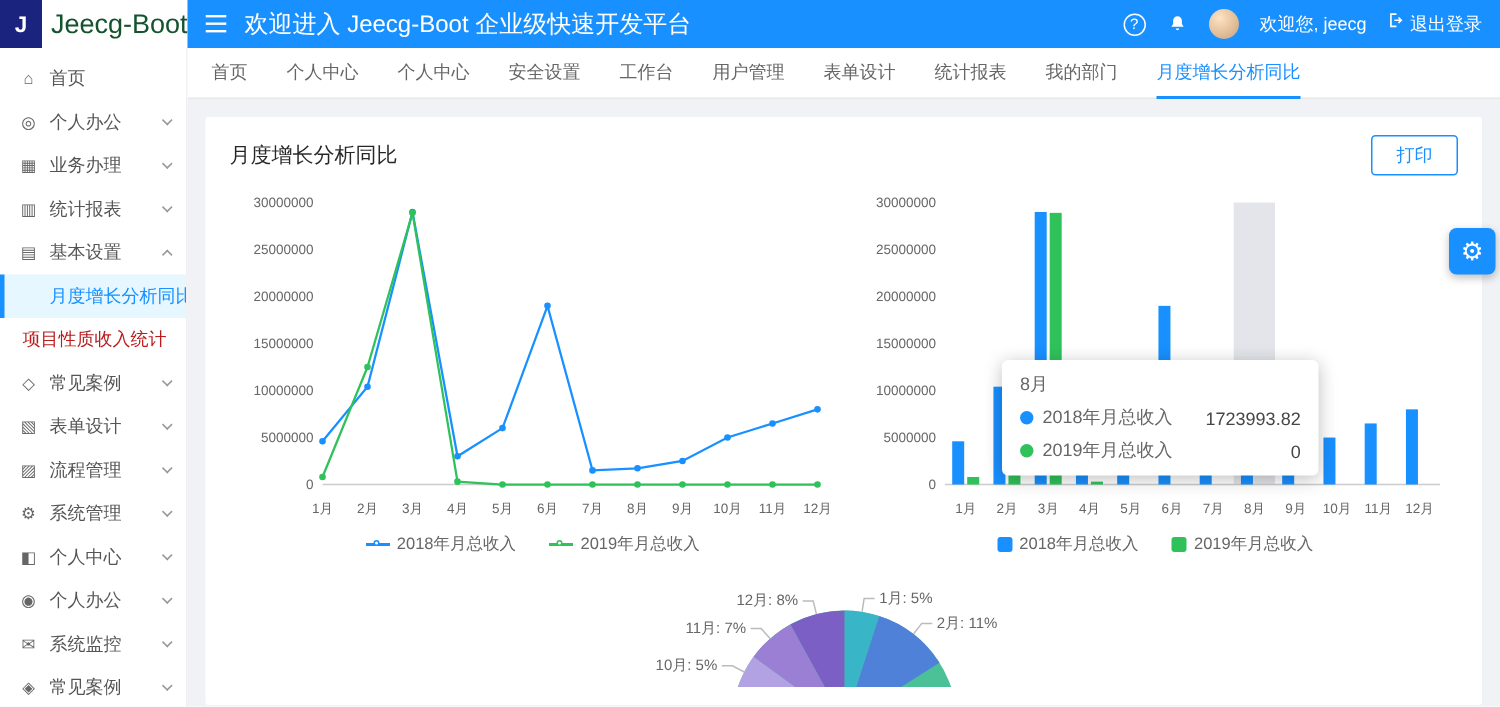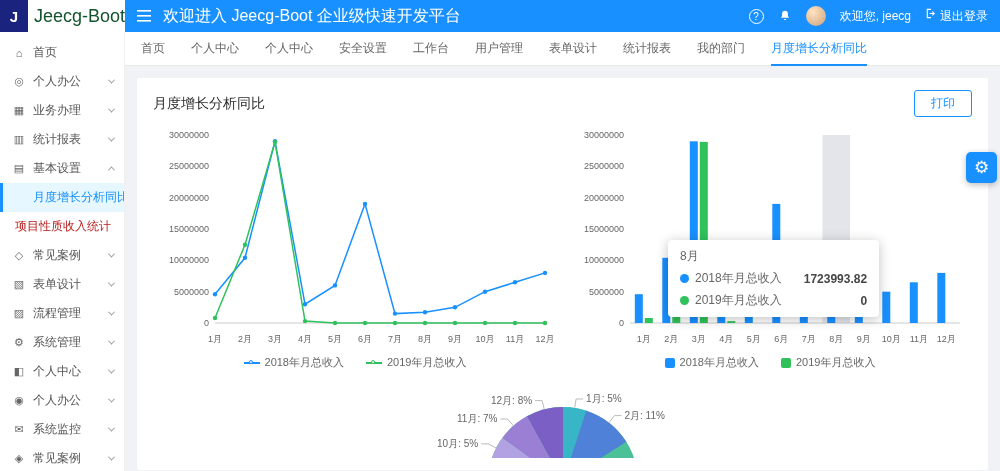--- a/index.html
+++ b/index.html
@@ -48,21 +48,21 @@
   .legend{display:flex;justify-content:center;gap:22px;margin-top:2px;font-size:11px;color:#666}
   .lg-item{display:flex;align-items:center;gap:5px;cursor:pointer}
   .lg-line{display:inline-block;width:16px;height:2px;position:relative}
   .lg-line i{position:absolute;left:5px;top:-2px;width:4px;height:4px;border:1px solid;border-radius:50%;background:#fff;display:block}
   .lg-sq{display:inline-block;width:10px;height:10px;border-radius:2px}
 
   .tooltip{position:absolute;left:100px;top:115px;background:#fff;border-radius:4px;box-shadow:0 2px 12px rgba(0,0,0,.25);padding:8px 12px;font-size:12px;color:#666;z-index:5;min-width:158px;pointer-events:none}
   .tt-title{margin-bottom:4px}
   .tt-row{display:flex;align-items:center;gap:6px;margin-top:5px}
   .tt-dot{width:9px;height:9px;border-radius:50%;flex:none}
-  .tt-val{margin-left:auto;font-weight:bold;color:#464646;padding-left:16px}
+  .tt-val{margin-left:auto;font-weight:normal;color:#464646;padding-left:16px}
 
   .pie-wrap{width:400px;margin:12px auto 0;height:76px;overflow:hidden}
 
   .settings-fab{position:absolute;right:3px;top:152px;width:31px;height:31px;background:#1890ff;color:#fff;display:flex;align-items:center;justify-content:center;border-radius:5px;cursor:pointer;font-size:17px;box-shadow:0 2px 6px rgba(0,0,0,.25)}
 </style>
 </head>
 <body>
 
 <div class="app">
 

